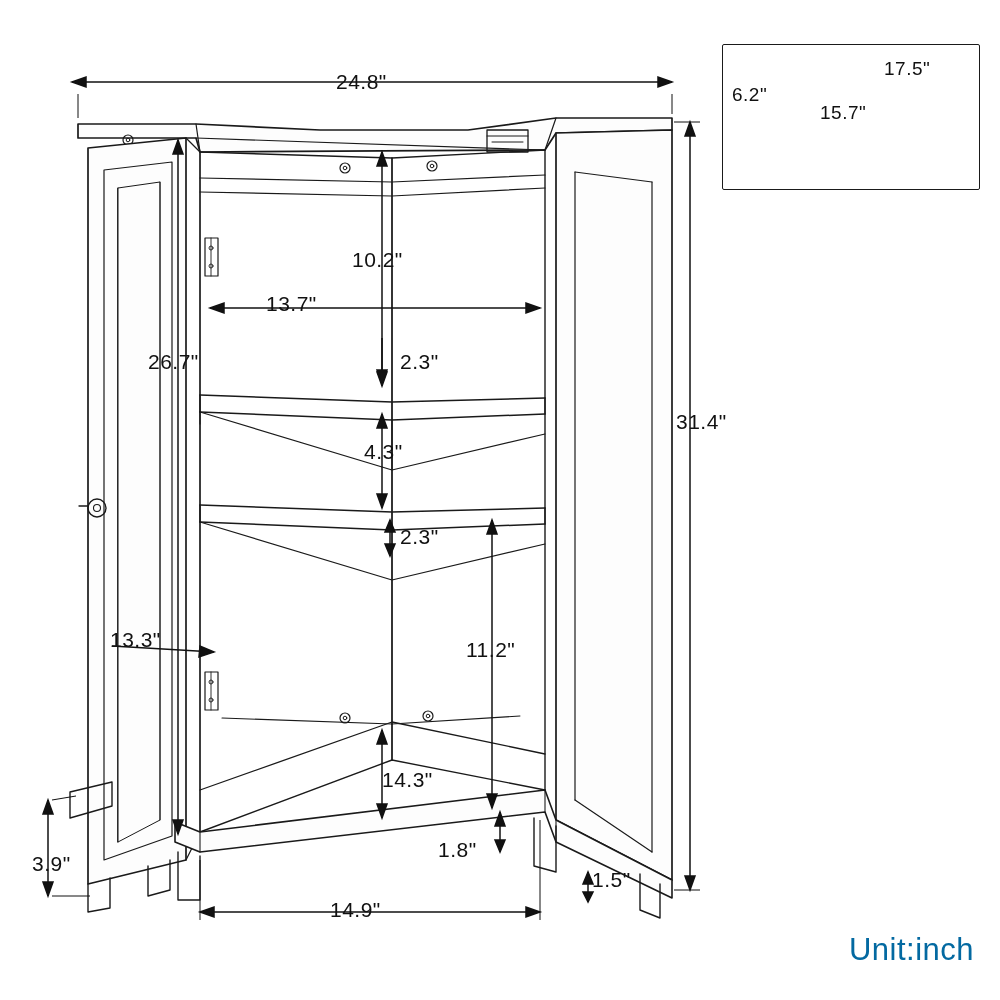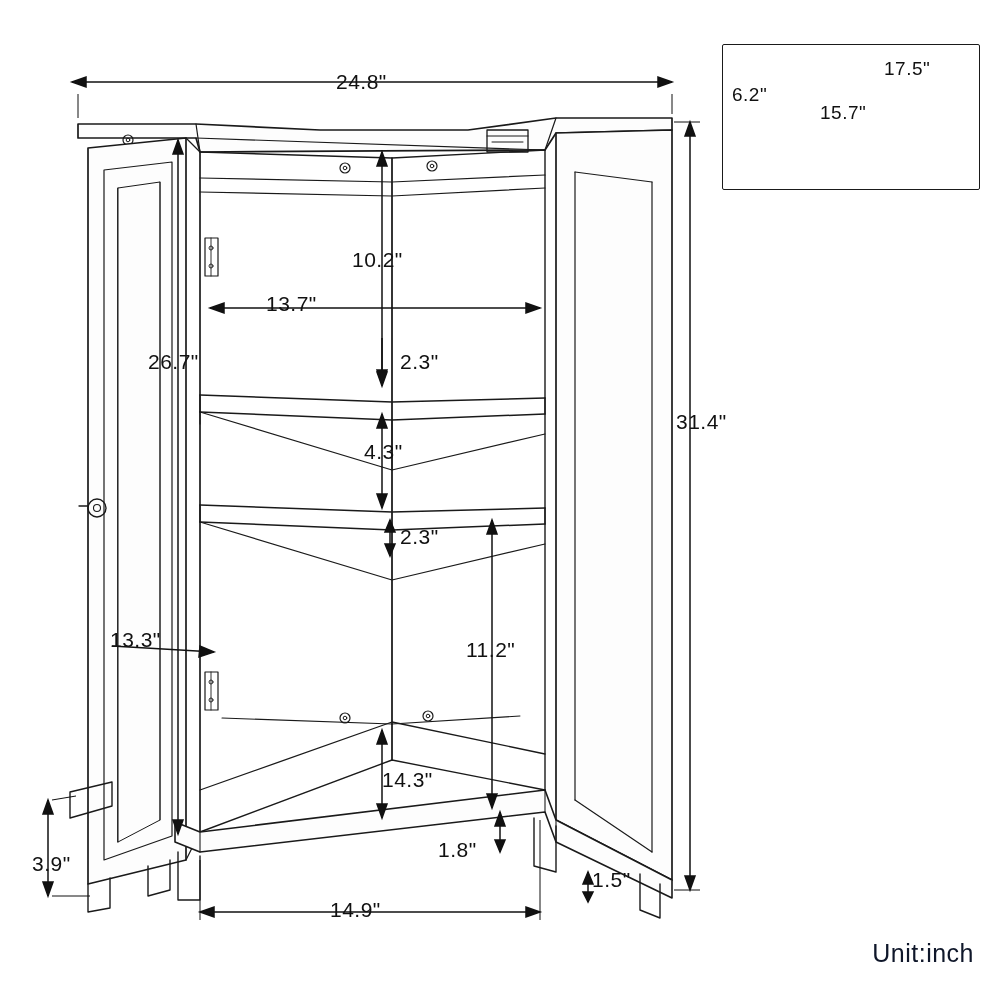--- a/index.html
+++ b/index.html
@@ -33,22 +33,22 @@
     font-size: 21px;
     color: #111;
     white-space: nowrap;
     letter-spacing: 0.5px;
   }
   .dimlabel.small {
     font-size: 19px;
   }
   .unitlabel {
     position: absolute;
-    font-size: 25px;
-    color: #0f172a;
+    font-size: 31px;
+    color: #0369a1;
     right: 26px;
     bottom: 32px;
     letter-spacing: 0.5px;
     font-family: "Liberation Sans", sans-serif;
     margin-top: 16px;
   }
   .inset-box {
     position: absolute;
     left: 722px;
     top: 44px;

